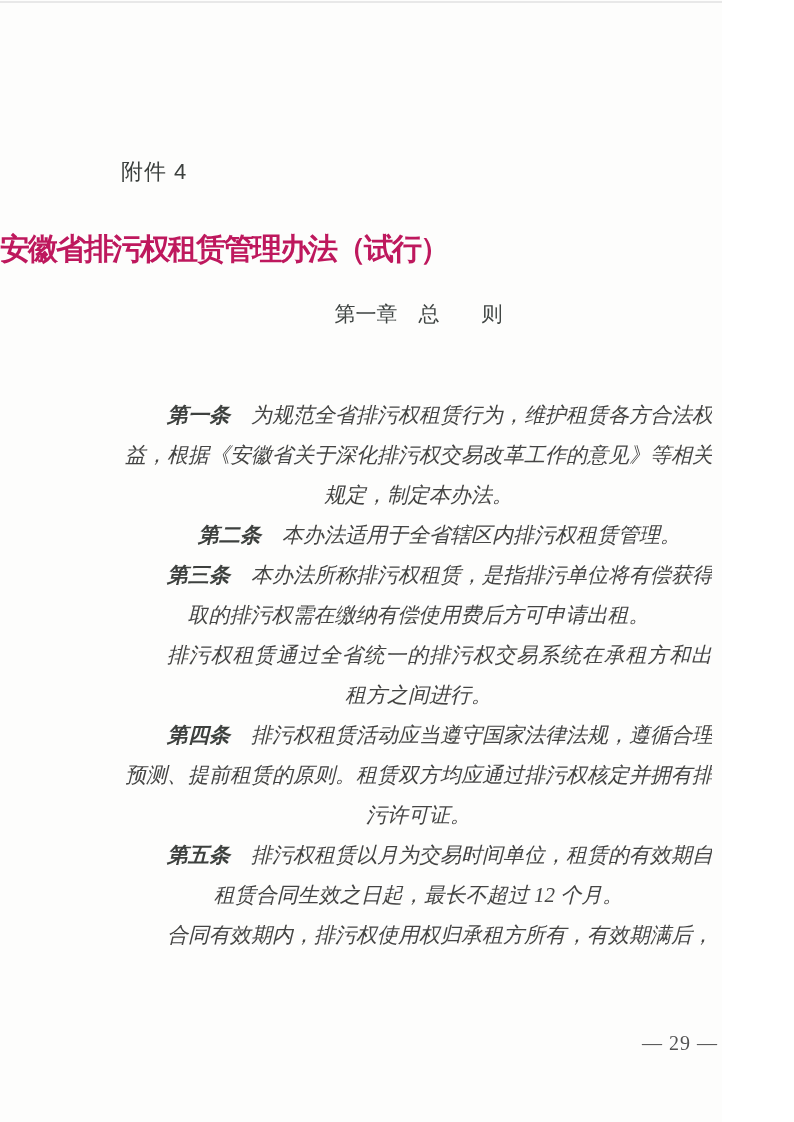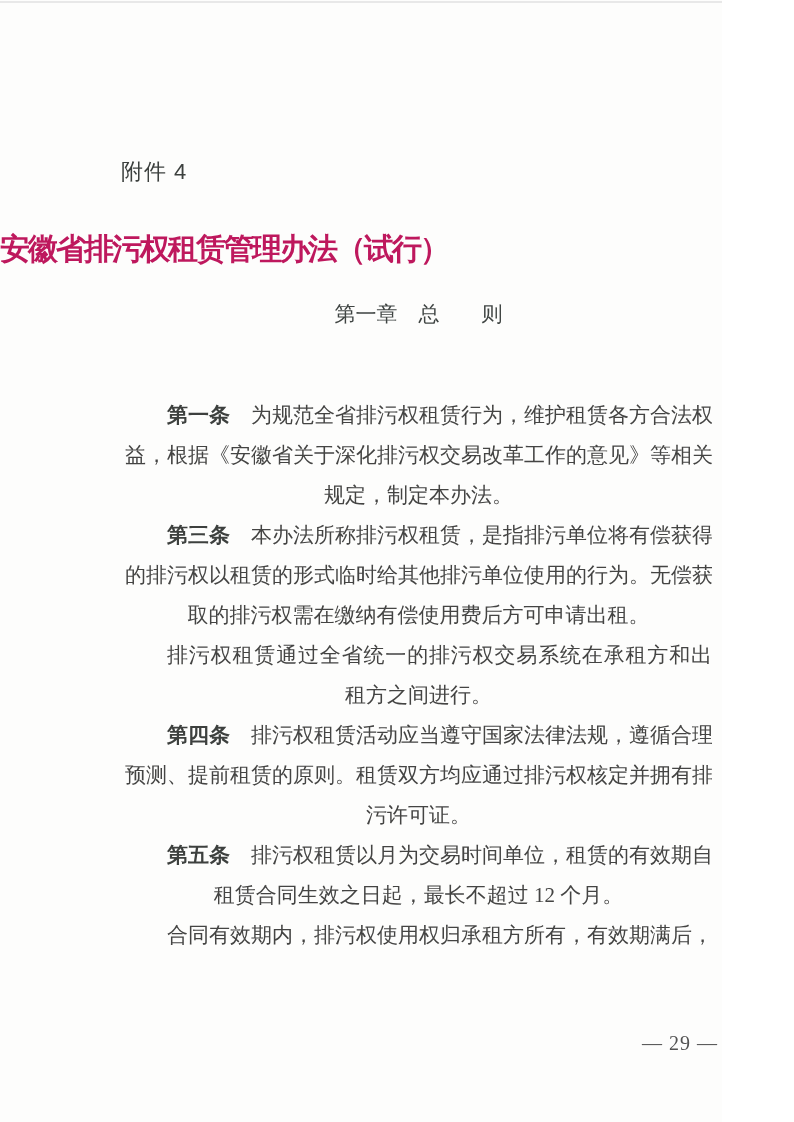--- a/index.html
+++ b/index.html
@@ -62,20 +62,21 @@
     color: #3f4442;
     white-space: nowrap;
   }
   .body-text {
     position: absolute;
     left: 125px;
     top: 395px;
     width: 587px;
     font-size: 21px;
     color: #444443;
+    font-style: italic;
   }
   .line {
     height: 40px;
     line-height: 40px;
     white-space: nowrap;
     overflow: hidden;
     text-align: center;
   }
   .line.indent {
     padding-left: 42px;
@@ -113,22 +114,22 @@
   <div class="attachment-label">附件 4</div>
 
   <h1 class="doc-title" style="margin:0; font-size:30px;">安徽省排污权租赁管理办法（试行）</h1>
 
   <div class="chapter-heading">第一章　总　　则</div>
 
   <div class="body-text">
       <div class="line indent fill"><span class="term">第一条</span>　为规范全省排污权租赁行为，维护租赁各方合法权</div>
       <div class="line fill">益，根据《安徽省关于深化排污权交易改革工作的意见》等相关</div>
       <div class="line">规定，制定本办法。</div>
+      <div class="line indent"><span class="term">第二条</span>　本办法适用于全省辖区内排污权租赁管理。</div>
       <div class="line indent fill"><span class="term">第三条</span>　本办法所称排污权租赁，是指排污单位将有偿获得</div>
-      <div class="line fill">的排污权以租赁的形式临时给其他排污单位使用的行为。无偿获</div>
       <div class="line">取的排污权需在缴纳有偿使用费后方可申请出租。</div>
       <div class="line indent fill">排污权租赁通过全省统一的排污权交易系统在承租方和出</div>
       <div class="line">租方之间进行。</div>
       <div class="line indent fill"><span class="term">第四条</span>　排污权租赁活动应当遵守国家法律法规，遵循合理</div>
       <div class="line fill">预测、提前租赁的原则。租赁双方均应通过排污权核定并拥有排</div>
       <div class="line">污许可证。</div>
       <div class="line indent fill"><span class="term">第五条</span>　排污权租赁以月为交易时间单位，租赁的有效期自</div>
       <div class="line">租赁合同生效之日起，最长不超过 12 个月。</div>
       <div class="line indent fill">合同有效期内，排污权使用权归承租方所有，有效期满后，</div>
     </div>

